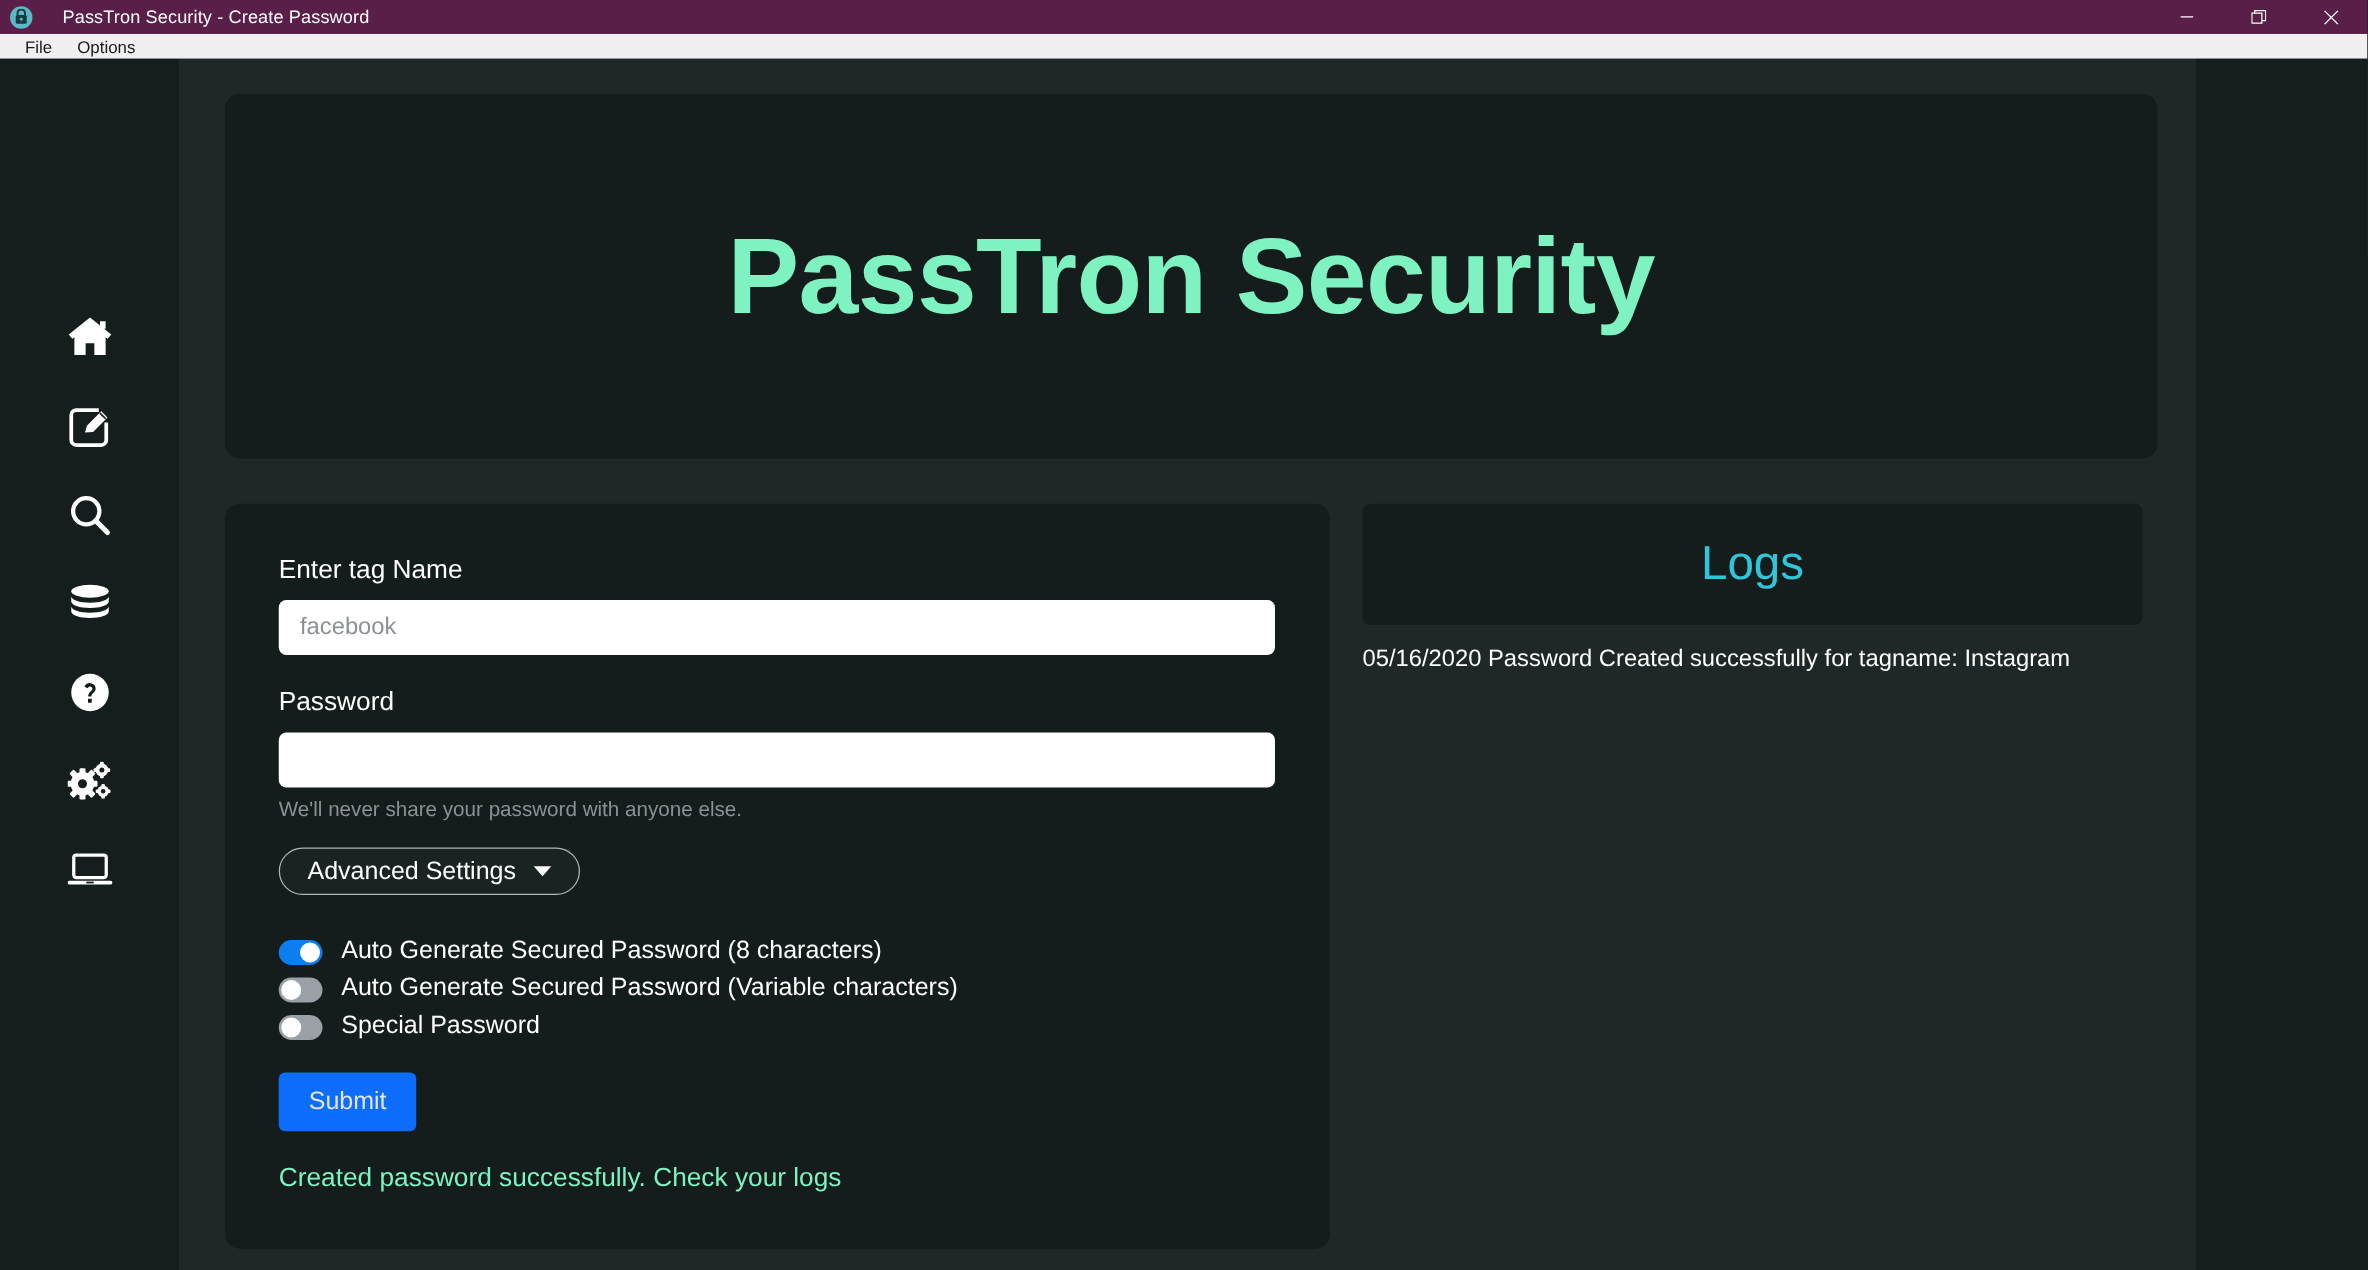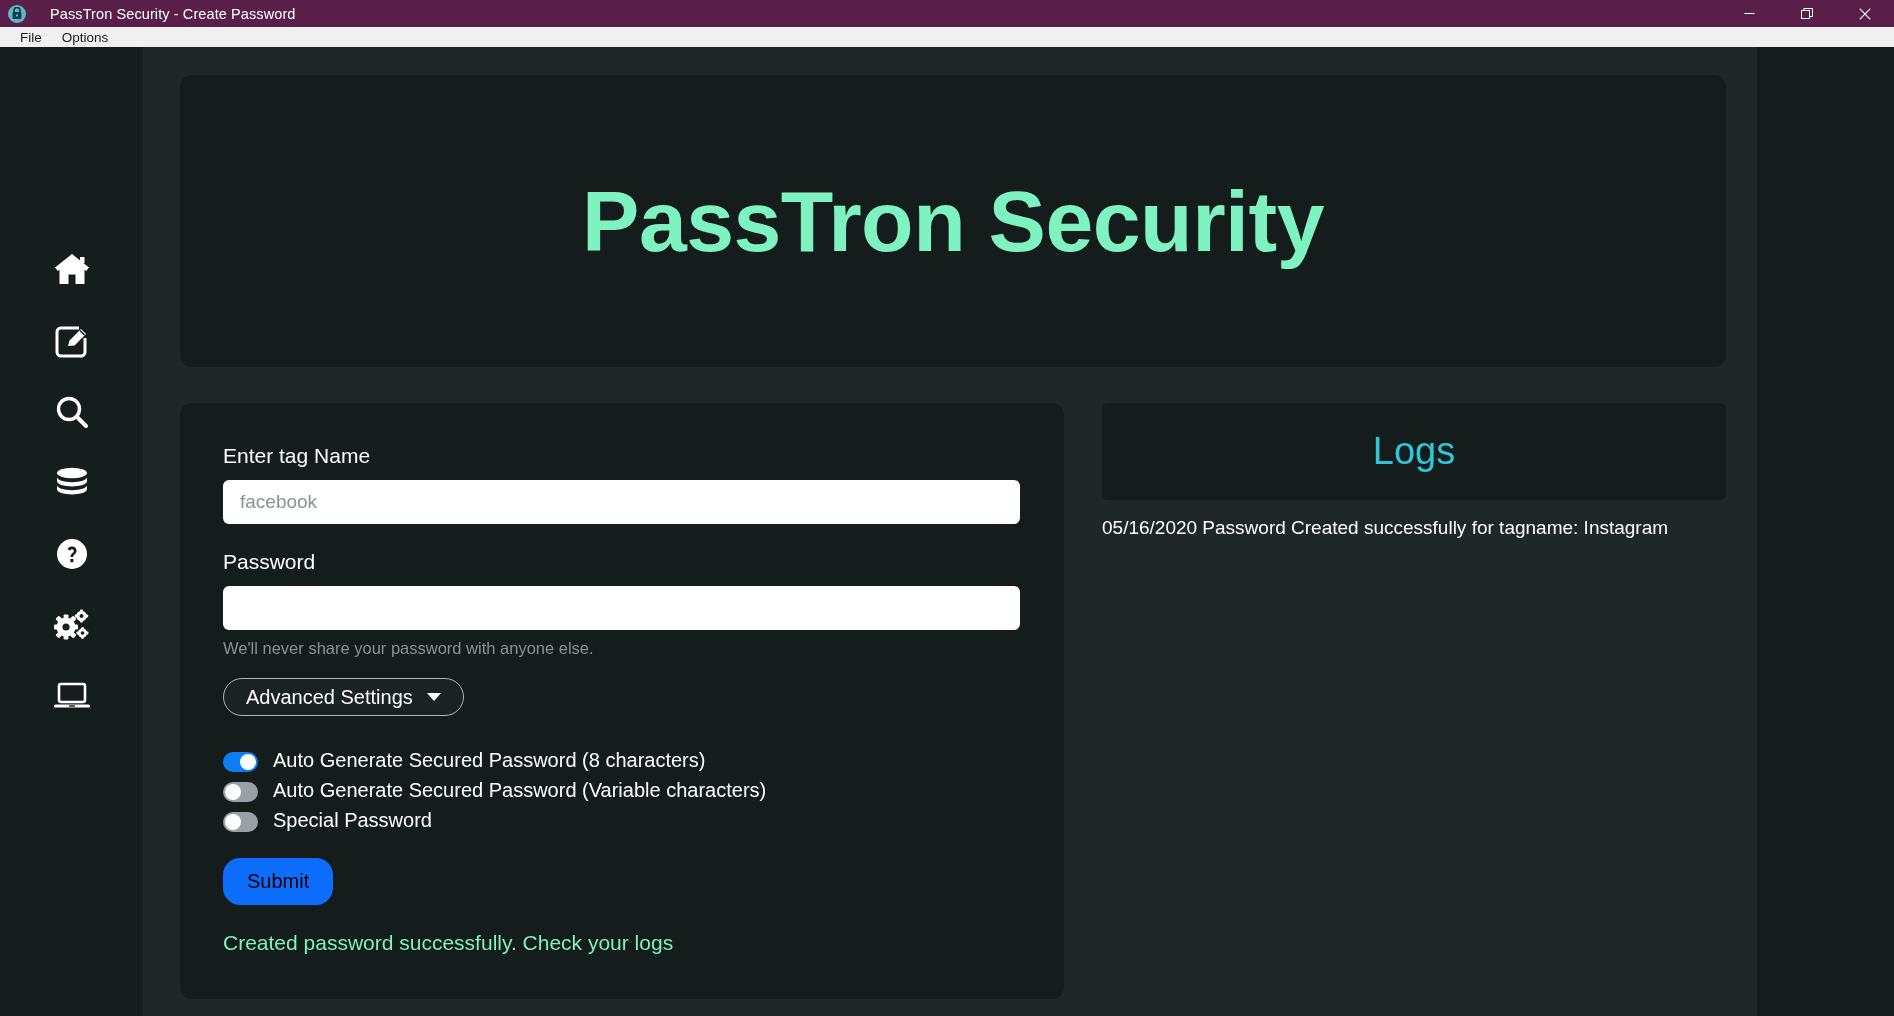--- a/index.html
+++ b/index.html
@@ -131,21 +131,21 @@
     color: #7ef2c0;
     font-size: 86px;
     font-weight: 700;
     letter-spacing: -.5px;
     line-height: 1;
   }
 
   
   .columns {
     display: flex;
-    gap: 38px;
+    gap: 26px;
     margin-top: 36px;
   }
 
   
   .form-card {
     width: 884px;
     background: #151c1c;
     border-radius: 12px;
     padding: 41px 43px 44px 43px;
     min-height: 557px;
@@ -227,23 +227,23 @@
   .switch.on .knob { left: 17px; }
   .toggle-label {
     color: #ffffff;
     font-size: 20px;
     white-space: nowrap;
   }
 
   .submit-btn {
     margin-top: 26px;
     background: #0d6efd;
-    color: #000000;
+    color: #e5e5e5;
     border: none;
-    border-radius: 17px;
+    border-radius: 5px;
     padding: 12px 24px;
     font-size: 20px;
     font-family: "Liberation Sans", sans-serif;
     cursor: pointer;
     display: inline-block;
   }
   .success-msg {
     display: block;
     margin-top: 26px;
     color: #7ef2c0;

